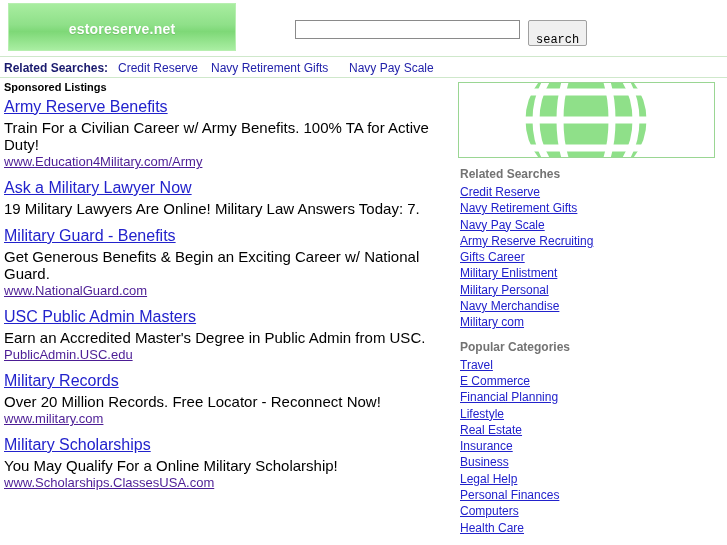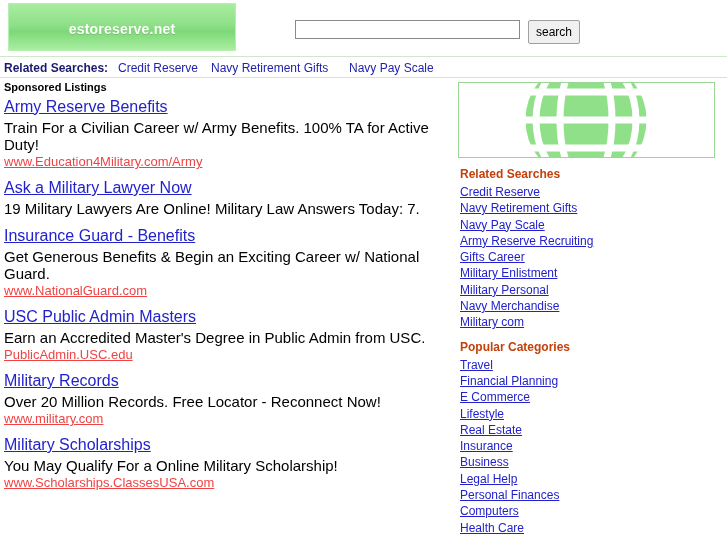--- a/index.html
+++ b/index.html
@@ -64,22 +64,22 @@
     font-family: "Liberation Sans", sans-serif;
     font-size: 12px;
     padding: 1px 3px;
     background: #ffffff;
     outline: none;
   }
   .search-button {
     margin-left: 8px;
     height: 24px;
     min-width: 47px;
-    padding: 4px 7px;
-    font-family: Liberation Sans, sans-serif;
+    padding: 12px 7px;
+    font-family: Liberation Mono, monospace;
     font-size: 12px;
     background: #f0f0f0;
     border: 1px solid #a0a0a0;
     border-radius: 2px;
     color: #000;
     cursor: pointer;
   }
 
   
   .related-bar {
@@ -139,21 +139,21 @@
     cursor: pointer;
   }
   .ad-desc {
     font-size: 15px;
     color: #000000;
     line-height: 17px;
     margin-top: 2px;
   }
   .ad-url {
     font-size: 13px;
-    color: #ef4444;
+    color: #4c1d95;
     text-decoration: underline;
     margin-top: 1px;
     display: inline-block;
     cursor: pointer;
   }
 
   
   .right-col {
     position: absolute;
     left: 458px;
@@ -165,21 +165,21 @@
     height: 76px;
     border: 1px solid #9ad693;
     background: #ffffff;
     box-sizing: border-box;
     overflow: hidden;
     position: relative;
   }
   .rc-heading {
     font-size: 12px;
     font-weight: bold;
-    color: #c2410c;
+    color: #737373;
     margin: 9px 0 3px 2px;
   }
   .rc-list {
     list-style: none;
     margin: 0;
     padding: 0 0 0 2px;
   }
   .rc-list li {
     line-height: 16.3px;
   }
@@ -222,21 +222,21 @@
         <div class="ad-desc">Train For a Civilian Career w/ Army Benefits. 100% TA for Active Duty!</div>
         <a class="ad-url">www.Education4Military.com/Army</a>
       </div>
 
       <div class="ad">
         <a class="ad-title">Ask a Military Lawyer Now</a>
         <div class="ad-desc">19 Military Lawyers Are Online! Military Law Answers Today: 7.</div>
       </div>
 
       <div class="ad">
-        <a class="ad-title">Insurance Guard - Benefits</a>
+        <a class="ad-title">Military Guard - Benefits</a>
         <div class="ad-desc">Get Generous Benefits &amp; Begin an Exciting Career w/ National Guard.</div>
         <a class="ad-url">www.NationalGuard.com</a>
       </div>
 
       <div class="ad">
         <a class="ad-title">USC Public Admin Masters</a>
         <div class="ad-desc">Earn an Accredited Master's Degree in Public Admin from USC.</div>
         <a class="ad-url">PublicAdmin.USC.edu</a>
       </div>
 
@@ -281,22 +281,22 @@
         <li><a>Gifts Career</a></li>
         <li><a>Military Enlistment</a></li>
         <li><a>Military Personal</a></li>
         <li><a>Navy Merchandise</a></li>
         <li><a>Military com</a></li>
       </ul>
 
       <div class="rc-heading">Popular Categories</div>
       <ul class="rc-list">
         <li><a>Travel</a></li>
+        <li><a>E Commerce</a></li>
         <li><a>Financial Planning</a></li>
-        <li><a>E Commerce</a></li>
         <li><a>Lifestyle</a></li>
         <li><a>Real Estate</a></li>
         <li><a>Insurance</a></li>
         <li><a>Business</a></li>
         <li><a>Legal Help</a></li>
         <li><a>Personal Finances</a></li>
         <li><a>Computers</a></li>
         <li><a>Health Care</a></li>
       </ul>
 

